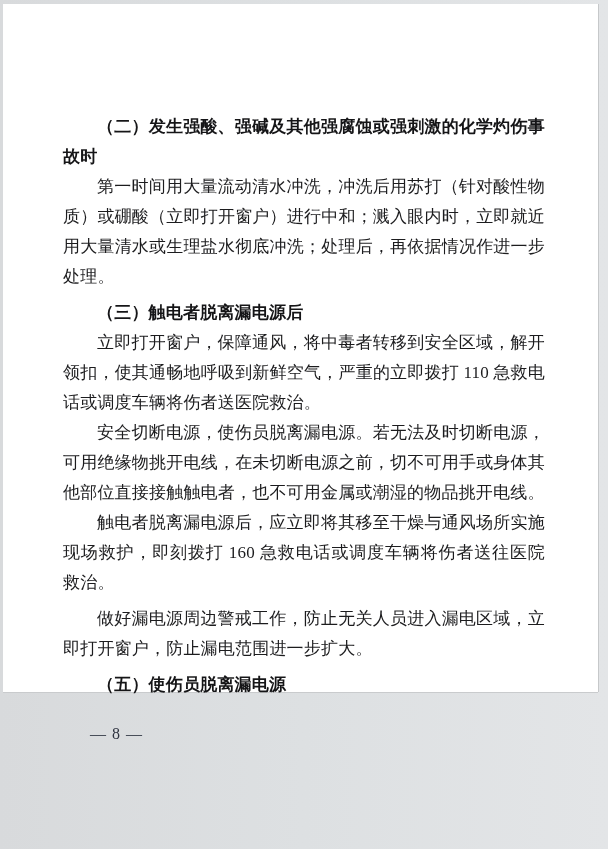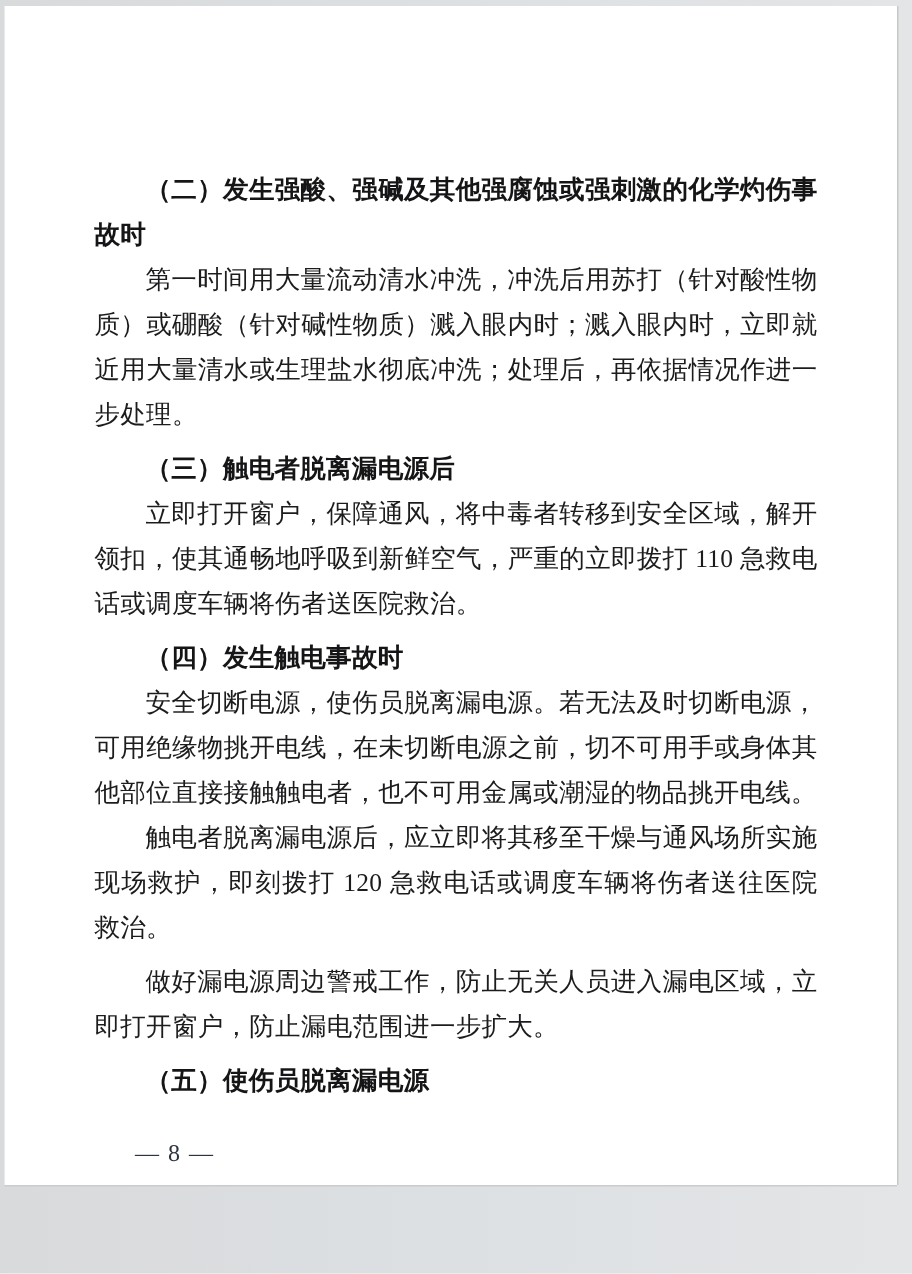--- a/index.html
+++ b/index.html
@@ -10,21 +10,21 @@
     position: relative;
     overflow: hidden;
   }
   .surround {
     position: absolute; inset: 0;
     background: linear-gradient(90deg, #d8dadc 0%, #dde0e2 50%, #e3e5e7 100%);
   }
   .page {
     position: absolute;
     left: 3px; top: 4px;
-    width: 595px; height: 786px;
+    width: 595px; height: 688px;
     background: #ffffff;
     box-shadow: 1px 0 0 #c6c8ca, 0 1px 0 #c9cbcd;
     box-sizing: border-box;
   }
   .content {
     box-sizing: border-box;
     padding: 102px 53px 0 60px;
     font-size: 17px;
     line-height: 30px;
     letter-spacing: 0.2px;
@@ -57,32 +57,31 @@
 </style>
 </head>
 <body>
 
 <div class="surround">
   <div class="page">
     <div class="content">
 
       <section class="sec-chemical">
         <h2>（二）发生强酸、强碱及其他强腐蚀或强刺激的化学灼伤事故时</h2>
-        <p>第一时间用大量流动清水冲洗，冲洗后用苏打（针对酸性物质）或硼酸（针对碱性物质）溅入眼内时；溅入眼内时，立即就近用大量清水或生理盐水彻底冲洗；处理后，再依据情况作进一步处理。</p>
+        <p>第一时间用大量流动清水冲洗，冲洗后用苏打（针对酸性物质）或硼酸（立即打开窗户）进行中和；溅入眼内时，立即就近用大量清水或生理盐水彻底冲洗；处理后，再依据情况作进一步处理。</p>
       </section>
 
       <section class="sec-poisoning">
         <h2>（三）触电者脱离漏电源后</h2>
         <p>立即打开窗户，保障通风，将中毒者转移到安全区域，解开领扣，使其通畅地呼吸到新鲜空气，严重的立即拨打 110 急救电话或调度车辆将伤者送医院救治。</p>
       </section>
 
       <section class="sec-electric">
-        <h2>（四）发生触电事故时</h2>
         <p>安全切断电源，使伤员脱离漏电源。若无法及时切断电源，可用绝缘物挑开电线，在未切断电源之前，切不可用手或身体其他部位直接接触触电者，也不可用金属或潮湿的物品挑开电线。</p>
-        <p>触电者脱离漏电源后，应立即将其移至干燥与通风场所实施现场救护，即刻拨打 120 急救电话或调度车辆将伤者送往医院救治。</p>
+        <p>触电者脱离漏电源后，应立即将其移至干燥与通风场所实施现场救护，即刻拨打 160 急救电话或调度车辆将伤者送往医院救治。</p>
         <p class="extra-gap">做好漏电源周边警戒工作，防止无关人员进入漏电区域，立即打开窗户，防止漏电范围进一步扩大。</p>
       </section>
 
       <section class="sec-mechanical">
         <h2>（五）使伤员脱离漏电源</h2>
       </section>
 
       <div class="page-number">— 8 —</div>
 
     </div>

